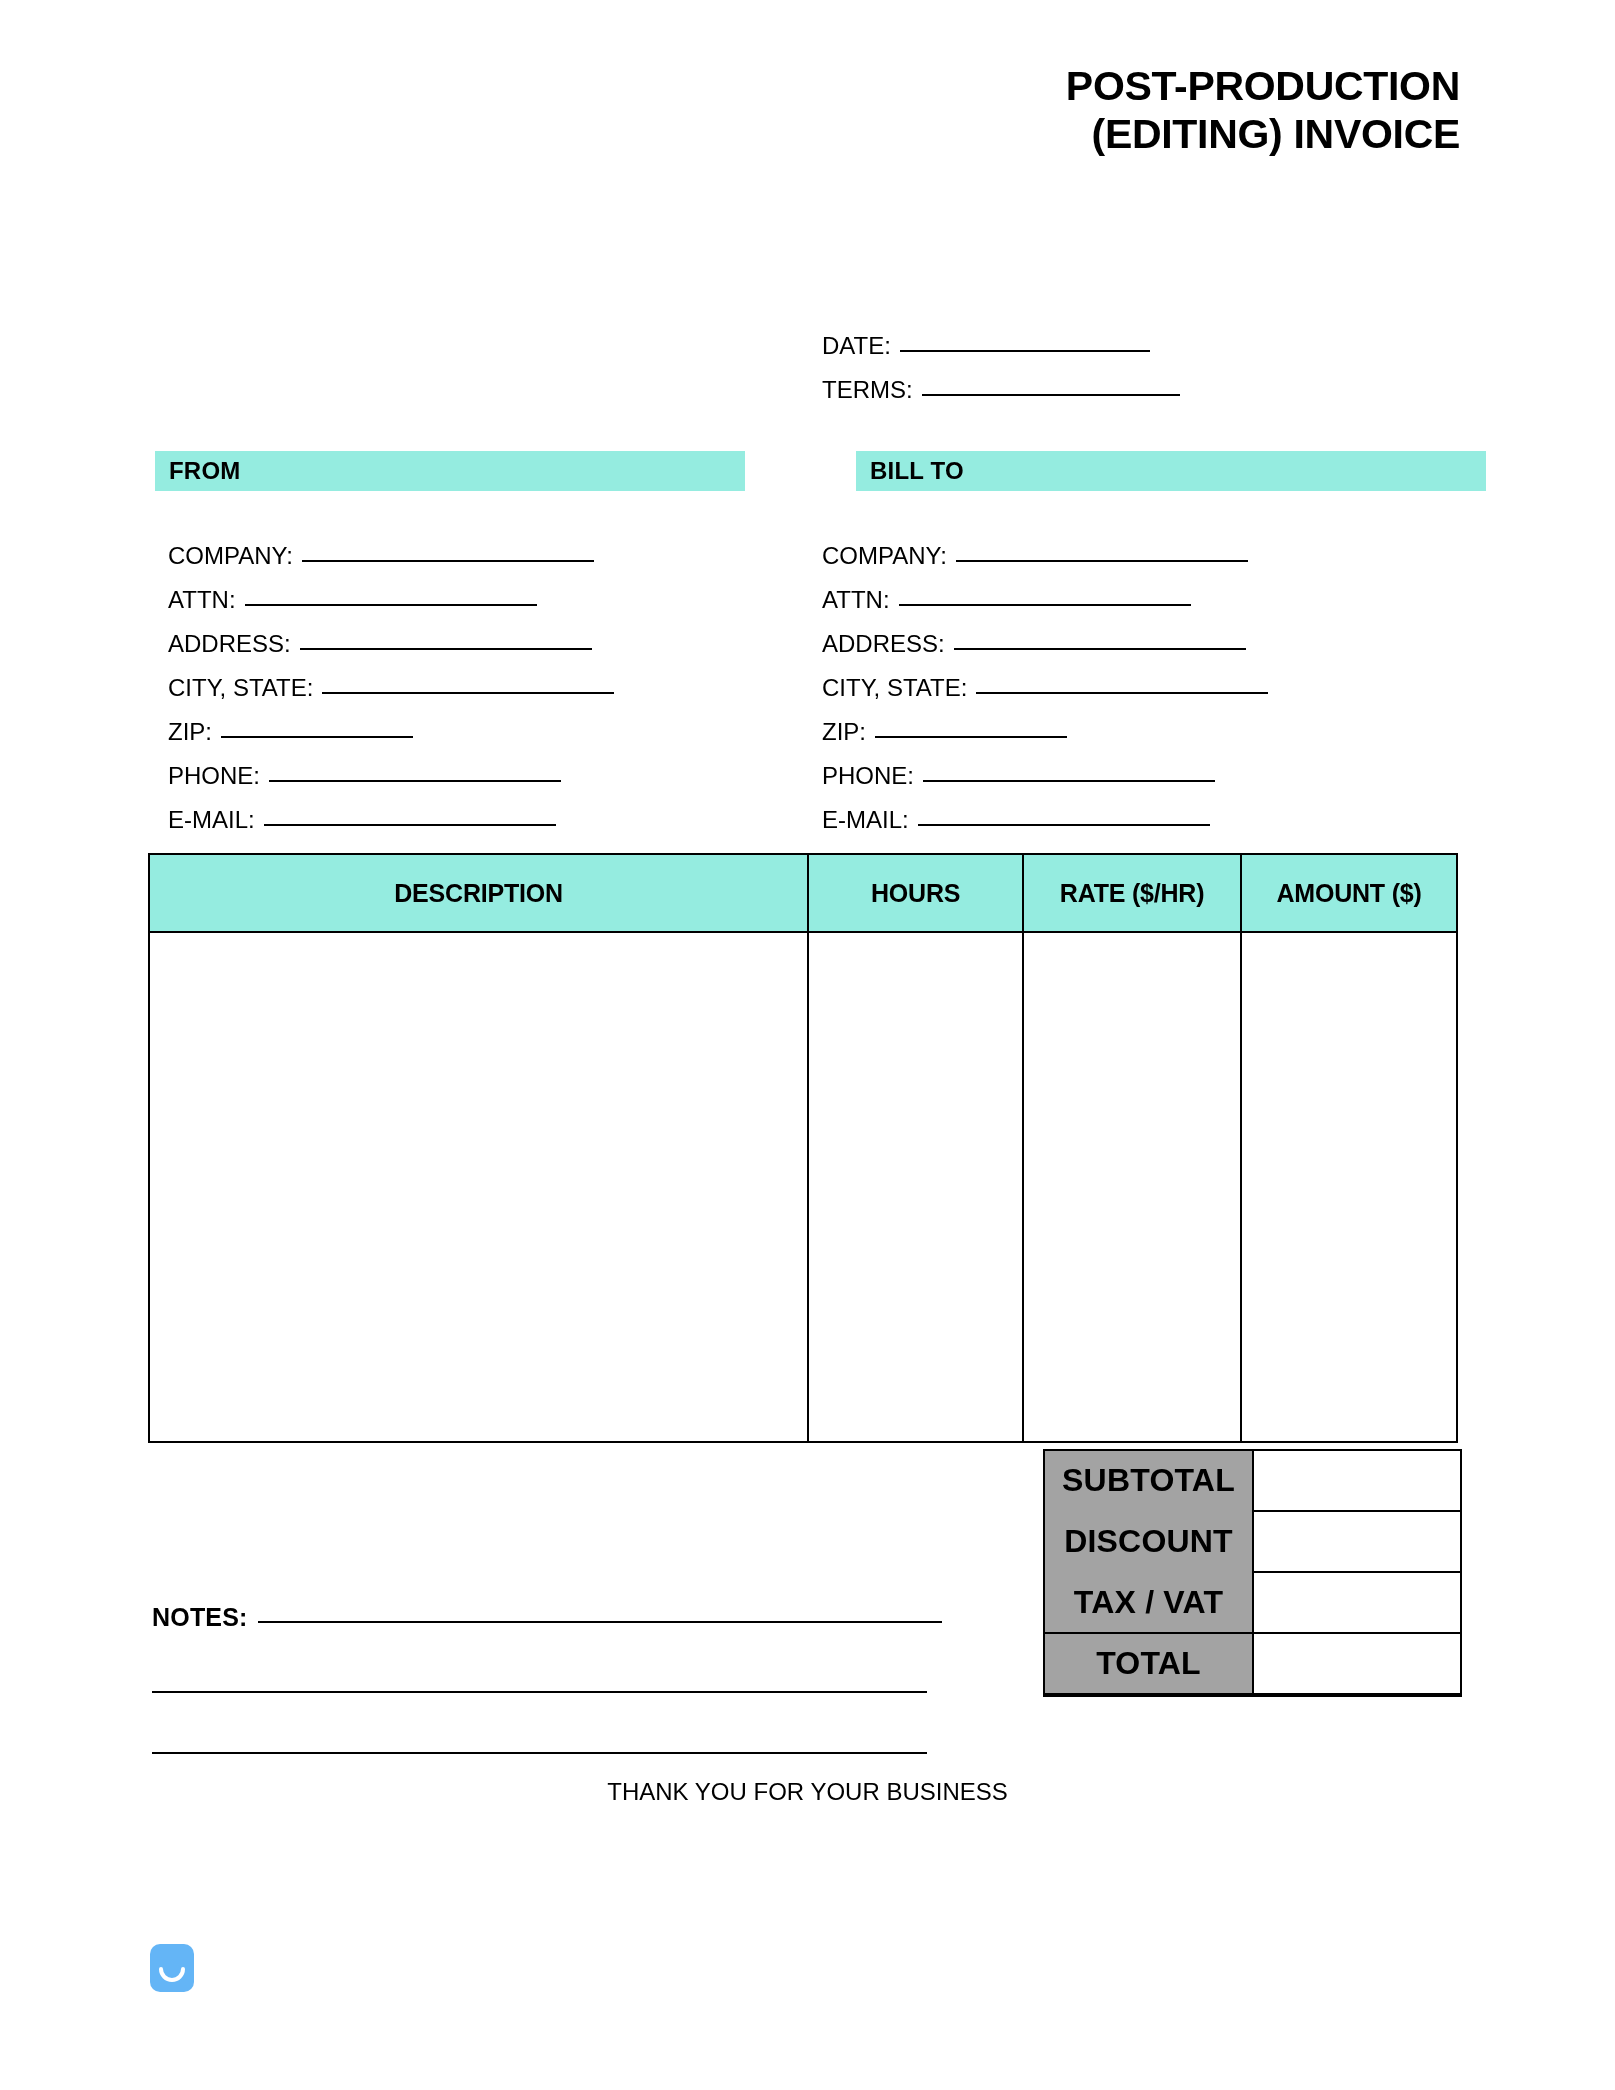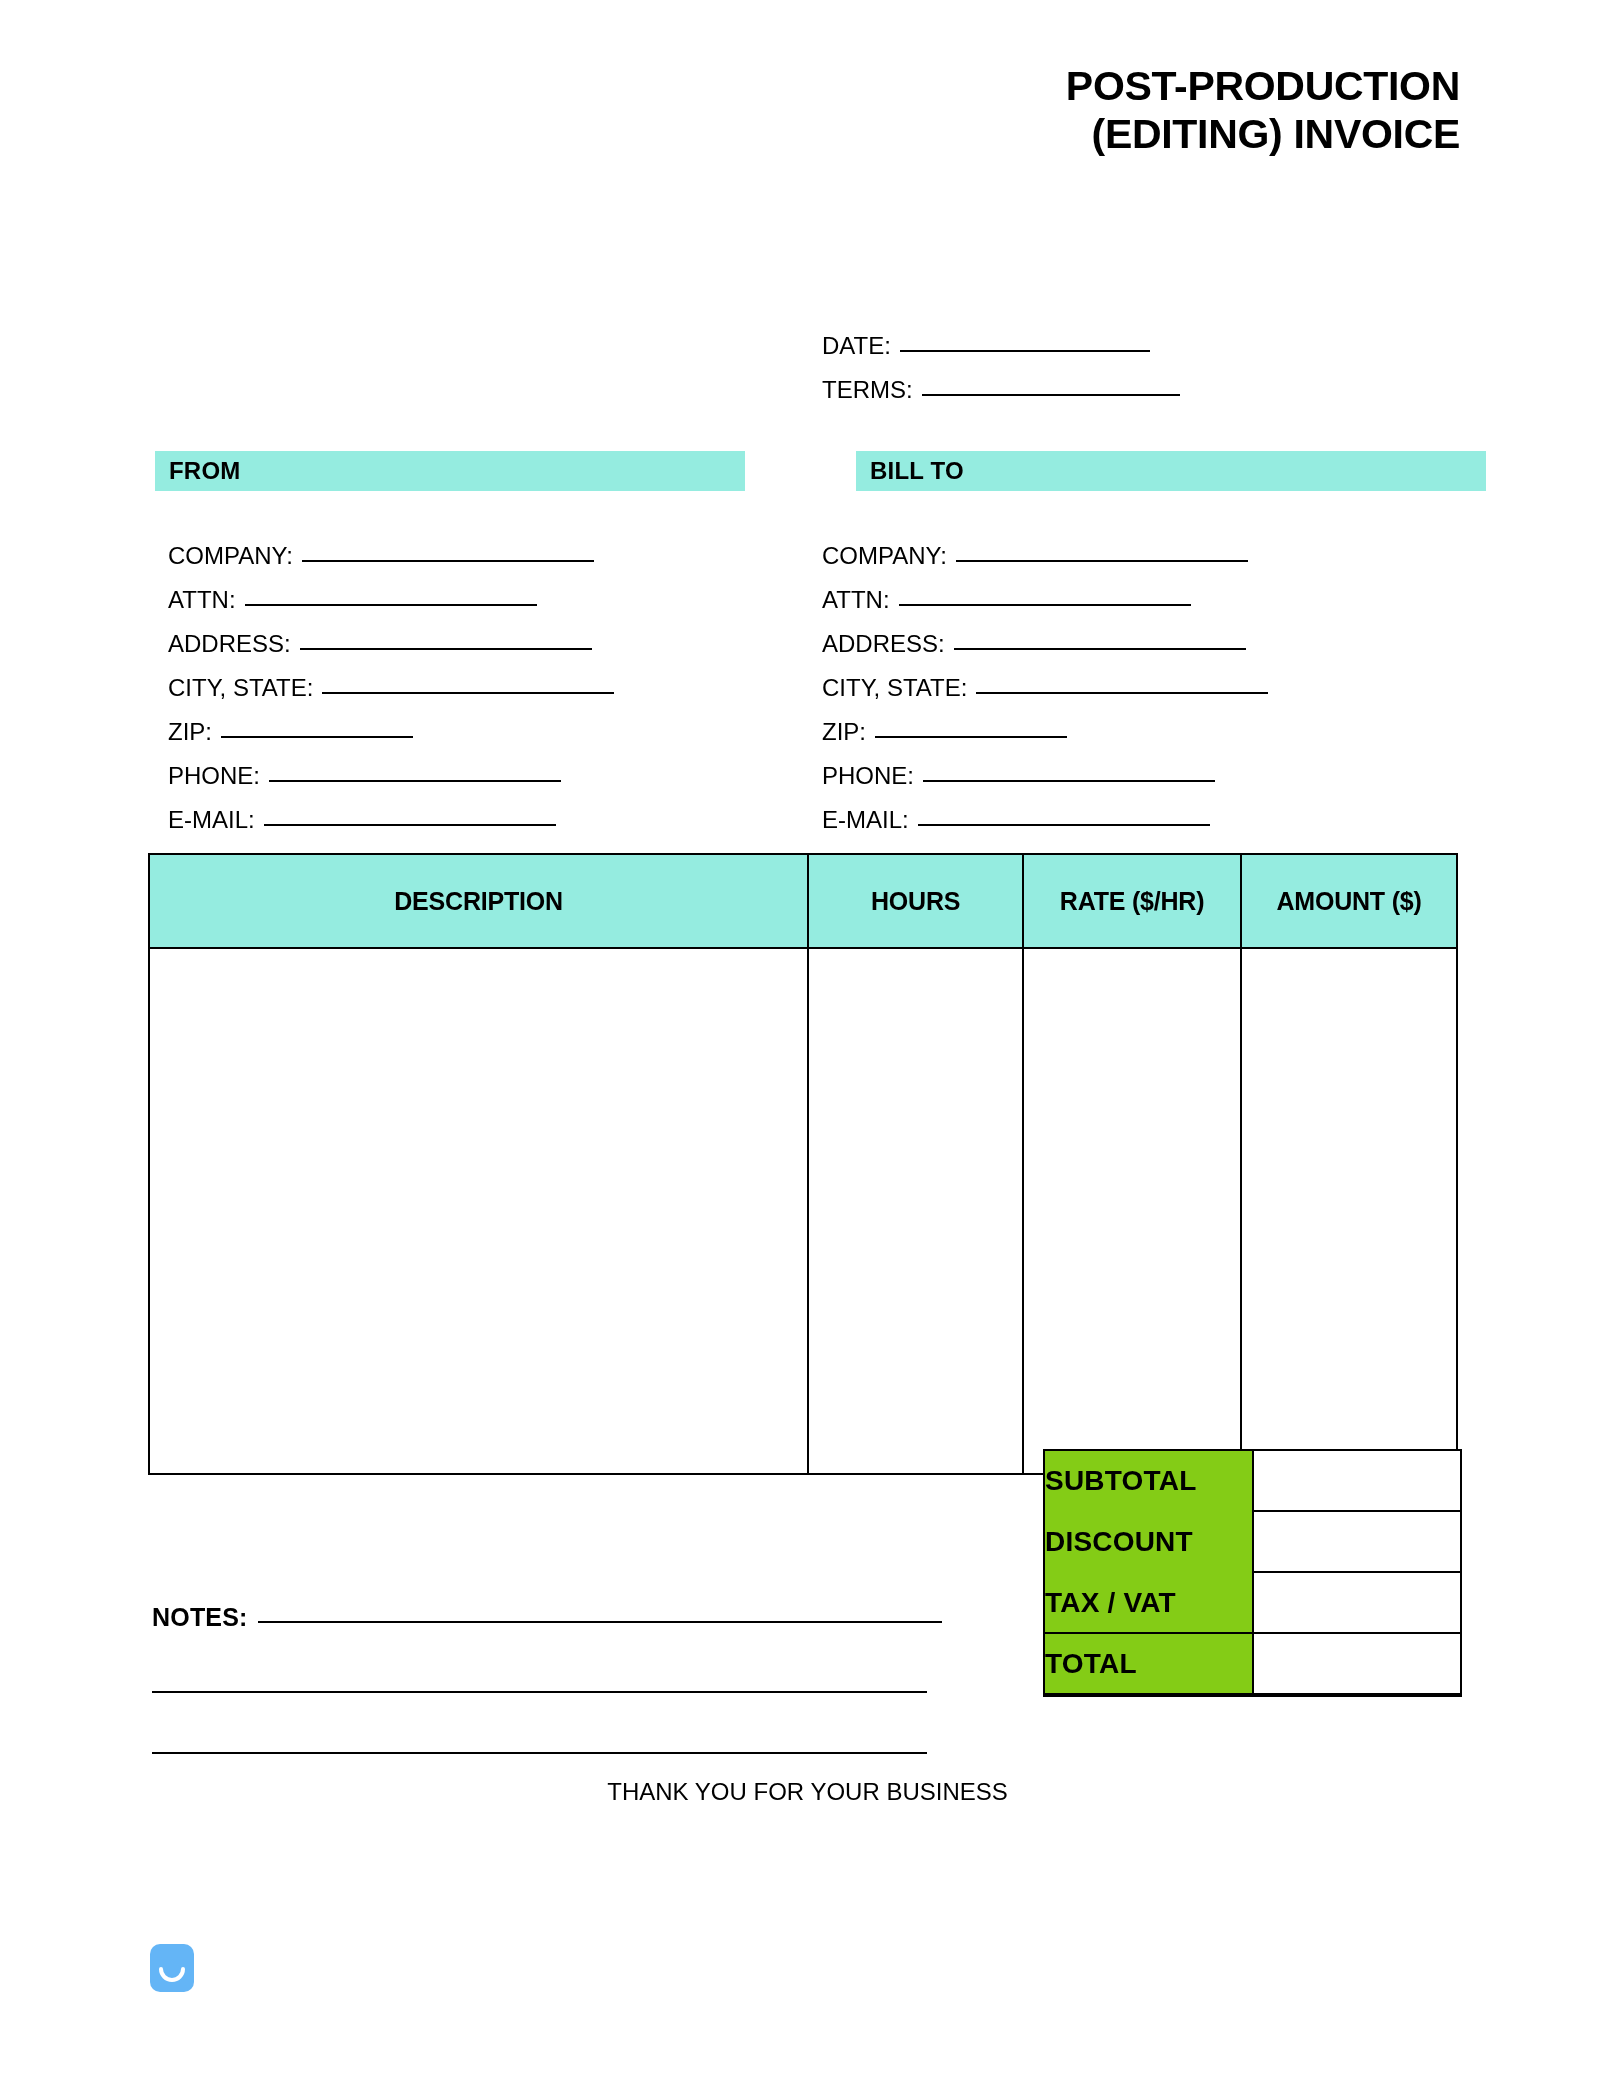--- a/index.html
+++ b/index.html
@@ -93,21 +93,21 @@
     position: absolute;
     left: 148px;
     top: 853px;
     width: 1310px;
     border-collapse: collapse;
     table-layout: fixed;
   }
   .items-table th,
   .items-table td {
     border: 2px solid #000;
-    padding: 12px;
+    padding: 4px;
   }
   .items-table thead th {
     background: #95ECE0;
     height: 68px;
     font-size: 25px;
     font-weight: bold;
     text-align: center;
     letter-spacing: -0.2px;
   }
   .items-table tbody td {
@@ -128,22 +128,23 @@
     border-collapse: collapse;
     table-layout: fixed;
   }
   .totals td {
     border: 2px solid #000;
     height: 59px;
     padding: 0;
   }
   .totals .t-label {
     width: 207px;
-    background: #84cc16;
-    font-size: 28px;
+    background: #a3a3a3;
+    text-align: center;
+    font-size: 32px;
     font-weight: bold;
     letter-spacing: 0.2px;
   }
   .totals .t-value {
     width: 206px;
     background: #ffffff;
   }
   .totals tr.total-row td {
     border-top: 2px solid #000;
   }

